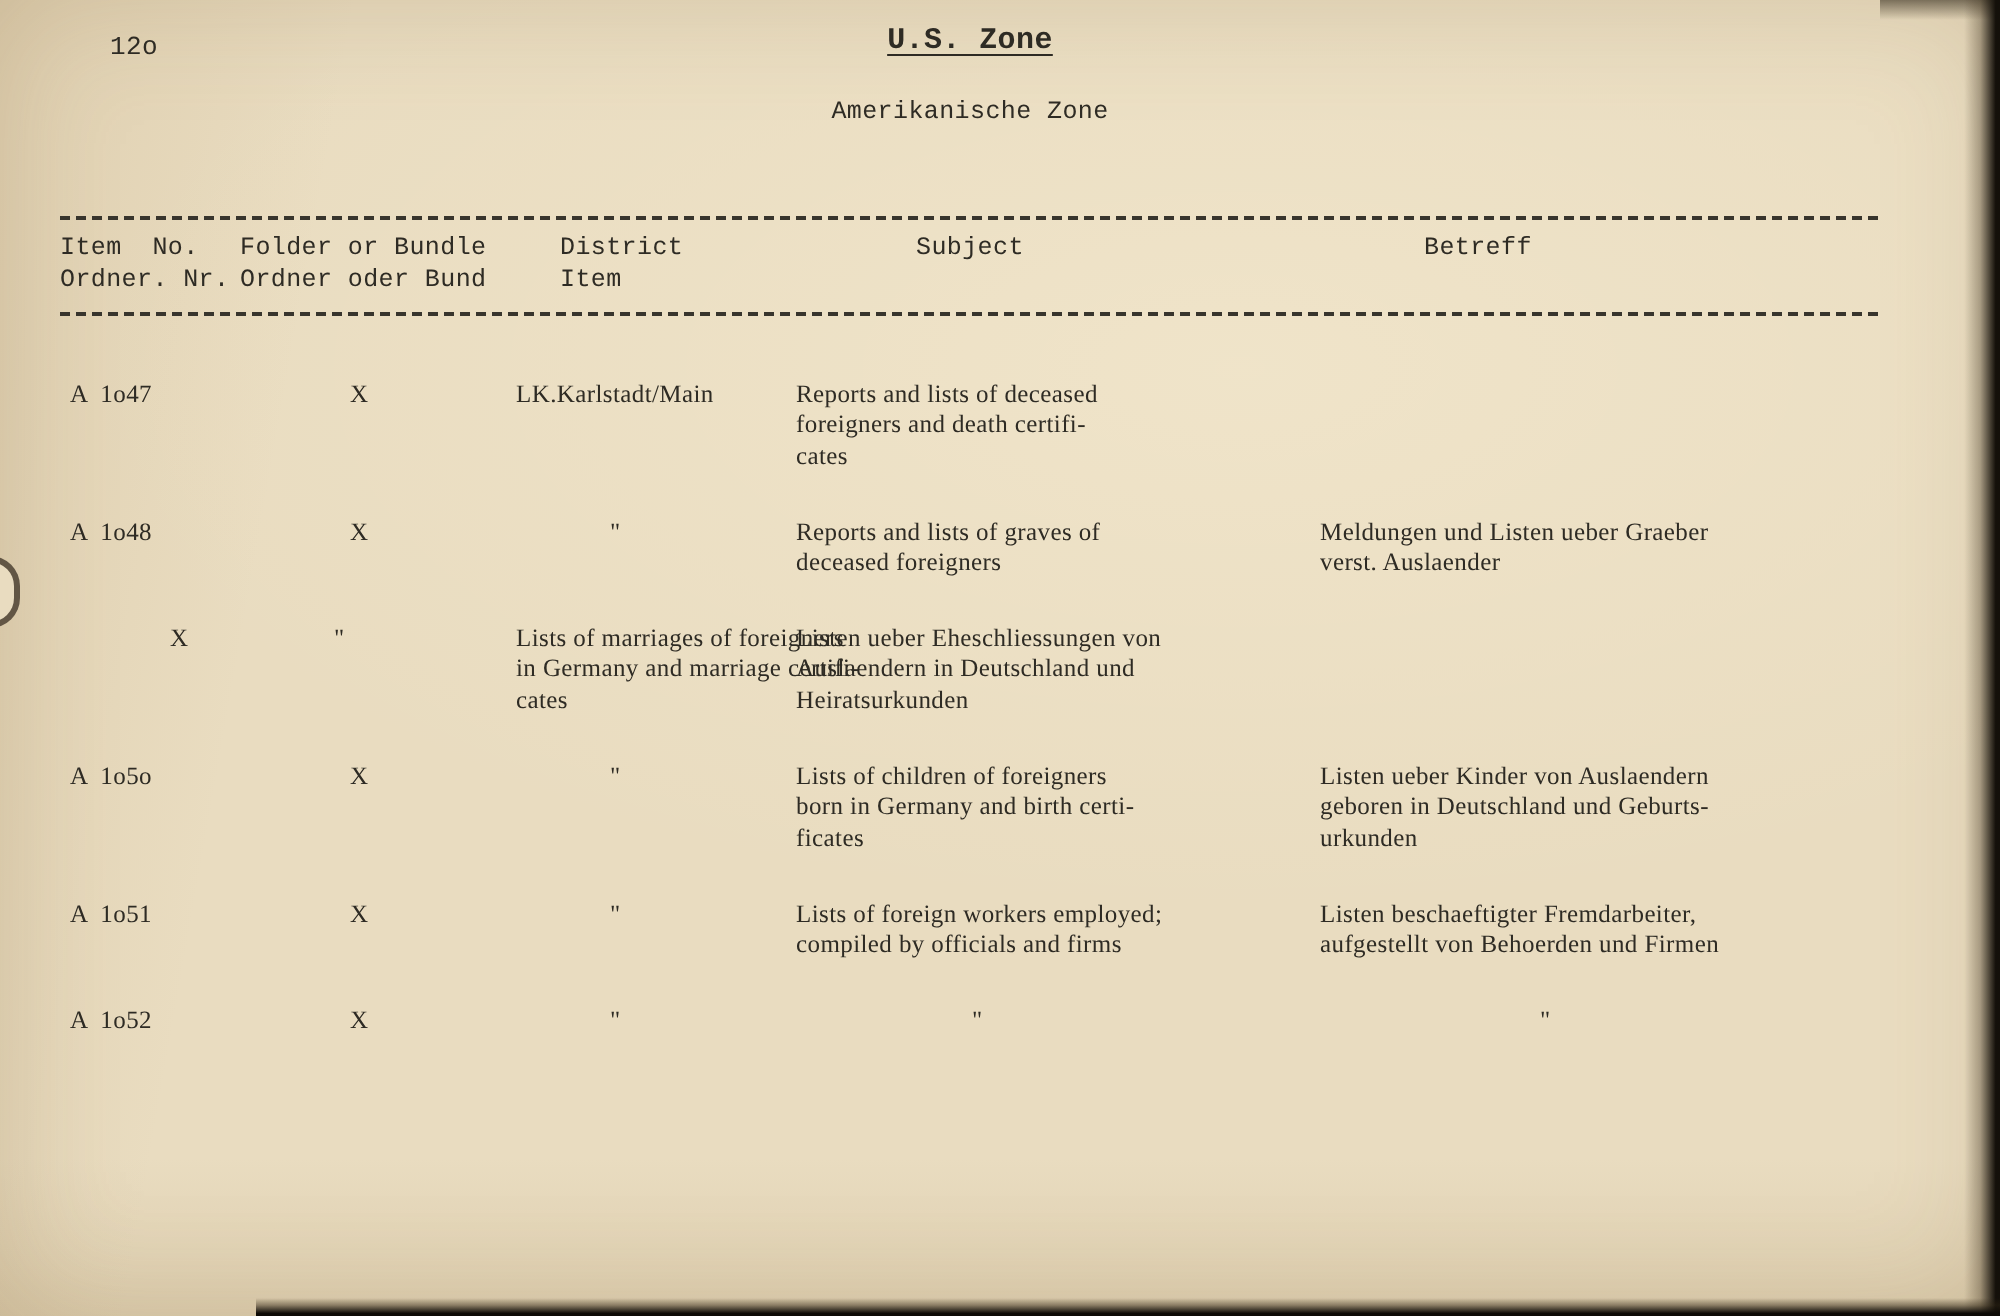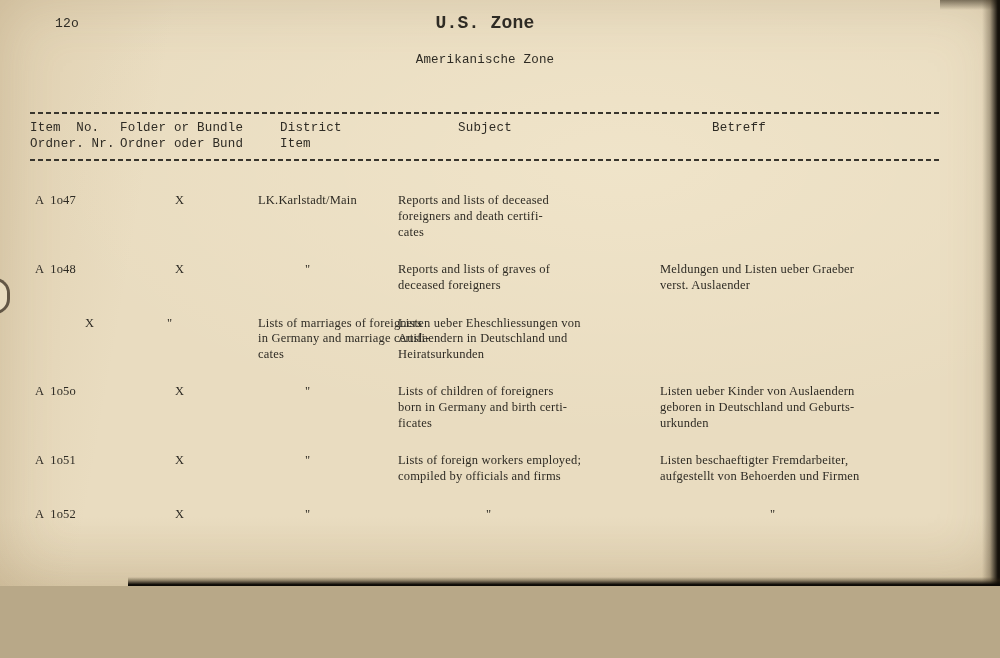--- a/index.html
+++ b/index.html
@@ -3,21 +3,21 @@
 <meta charset="utf-8">
 <style>
   html, body { margin: 0; padding: 0; }
   body {
     width: 1000px; height: 658px;
     font-family: "Liberation Mono", "DejaVu Sans Mono", monospace;
     background: #b8a888;
   }
   .scan {
     position: relative;
-    width: 1000px; height: 586px;
+    width: 1000px; height: 658px;
     overflow: hidden;
     background:
       radial-gradient(900px 420px at 62% 28%, rgba(255,246,222,0.30), rgba(255,246,222,0) 65%),
       linear-gradient(100deg, rgba(186,160,116,0.20), rgba(186,160,116,0) 16%),
       linear-gradient(0deg, rgba(170,145,100,0.18), rgba(170,145,100,0) 12%),
       #e9dcc0;
     box-shadow: inset 0 0 60px rgba(130,105,65,0.22);
     color: #2e2b24;
   }
   .page {
@@ -26,21 +26,22 @@
     font-size: 12.5px;
     line-height: 1.25;
     letter-spacing: 0.2px;
   }
   .page-number {
     position: absolute; left: 55px; top: 16px;
     font-size: 13px;
   }
   .heading { text-align: center; }
   .heading .title {
-    font-size: 18px; font-weight: bold;
+    font-size: 15px; font-weight: bold;
+    text-decoration: underline;
     text-underline-offset: 3px;
   }
   .heading .subtitle { font-size: 12.5px; margin-top: 18px; }
 
   .rule {
     height: 2px; margin-top: 0;
     background: repeating-linear-gradient(90deg, #38352d 0 5px, rgba(0,0,0,0) 5px 8px);
   }
   .rule-top { margin-top: 44px; }
 

